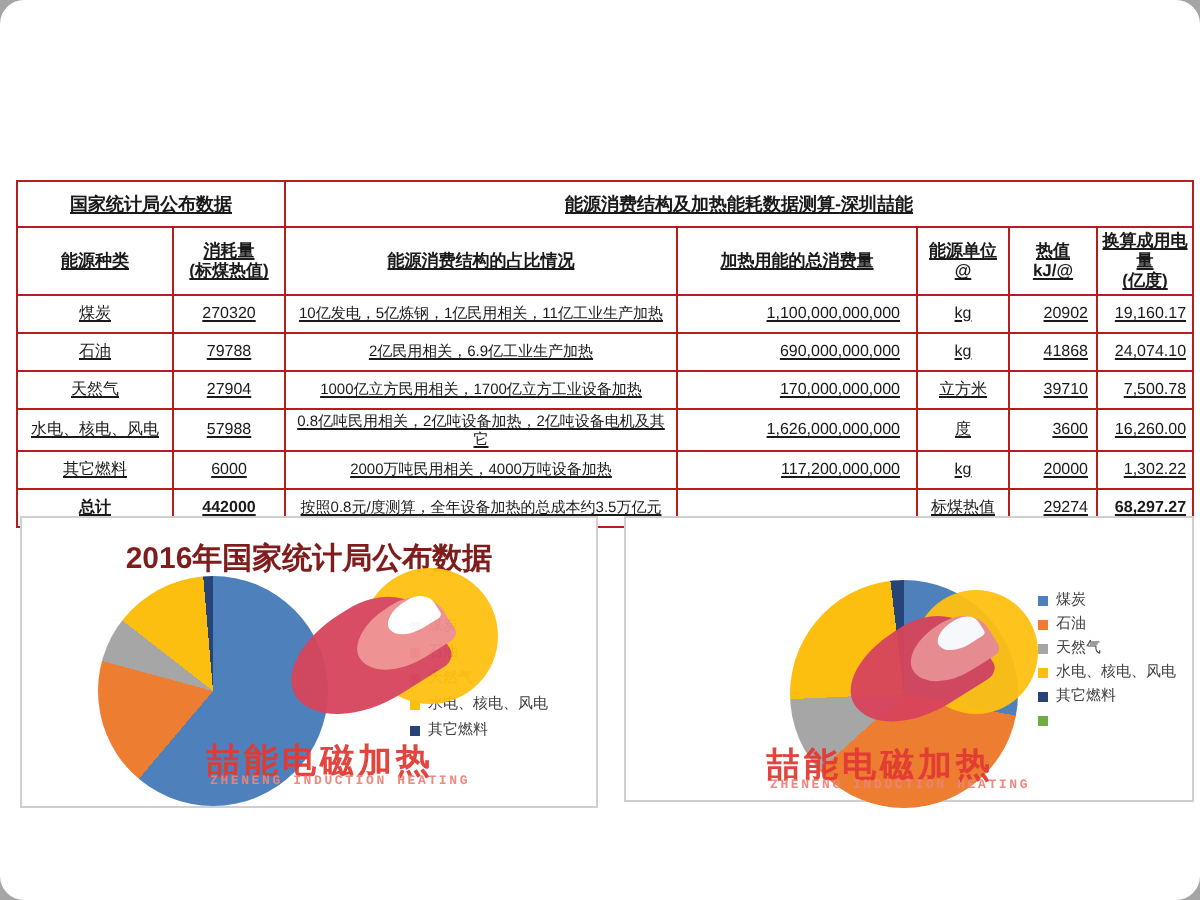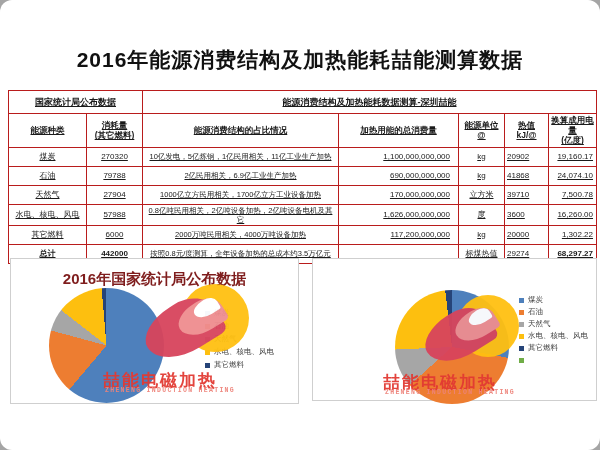--- a/index.html
+++ b/index.html
@@ -21,21 +21,21 @@
   table.energy td,table.energy th{
     border:1px solid #b91c1c;color:#1a1a1a;
     font-size:8px;line-height:1.2;padding:1px 2px;vertical-align:middle;
     overflow:hidden;white-space:pre-line;text-decoration:underline;
   }
   tr.grp th{height:20px;font-size:9px;font-weight:bold;text-align:center;}
   tr.colh th{height:26px;font-size:8.5px;font-weight:bold;text-align:center;}
   tr.data td{height:16px;text-align:center;}
   tr.data td:nth-child(3){font-size:7.5px;}
   tr.data td:nth-child(4){text-align:right;padding-right:8px;}
-  tr.data td:nth-child(6){text-align:left;padding-right:4px;}
+  tr.data td:nth-child(6){text-align:right;padding-right:4px;}
   tr.data td:nth-child(7){text-align:right;padding-right:3px;margin-left:37px;}
   tr.total td:nth-child(1),tr.total td:nth-child(2),tr.total td:nth-child(7){font-weight:bold;}
   
   .panel{position:absolute;top:258px;height:144px;background:#fff;border:1px solid #cfcfcf;}
   .panel.left{left:10px;width:287px;}
   .panel.right{left:312px;width:283px;height:141px;}
   .panel-title{
     position:absolute;top:11px;left:0;width:100%;text-align:center;
     font-size:15px;font-weight:bold;color:#7f1d1d;
   }
@@ -57,41 +57,40 @@
   .lm-pink{position:absolute;background:#ef8d8f;border-radius:80% 65% 15% 90% / 70% 80% 20% 85%;transform:rotate(-32deg);}
   .lm-white{position:absolute;background:#ffffff;border-radius:80% 65% 15% 90% / 70% 80% 20% 85%;transform:rotate(-32deg);}
   .logo-text{position:absolute;font-size:17px;font-weight:bold;color:#e23a33;letter-spacing:2px;white-space:nowrap;}
   .logo-sub{position:absolute;font-size:6.5px;font-weight:bold;color:#ee837a;letter-spacing:1.3px;white-space:nowrap;}
 </style>
 </head>
 <body>
 
 <div class="card">
 
-  <div class="page-title">2016年能源消费结构及加热能耗喆能测算数据</div>
 
   <table class="energy">
     <colgroup>
       <col style="width:78px">
         <col style="width:56px">
         <col style="width:196px">
       <col style="width:120px">
         <col style="width:46px">
         <col style="width:44px">
         <col style="width:48px">
     </colgroup>
     <thead>
       <tr class="grp">
         <th colspan="2">国家统计局公布数据</th>
         <th colspan="5">能源消费结构及加热能耗数据测算-深圳喆能</th>
       </tr>
       <tr class="colh">
         <th>能源种类</th>
         <th>消耗量
-(其它燃料)</th>
+(标煤热值)</th>
         <th>能源消费结构的占比情况</th>
         <th>加热用能的总消费量</th>
         <th>能源单位
 @</th>
         <th>热值
 kJ/@</th>
         <th>换算成用电量
 (亿度)</th>
       </tr>
     </thead>

